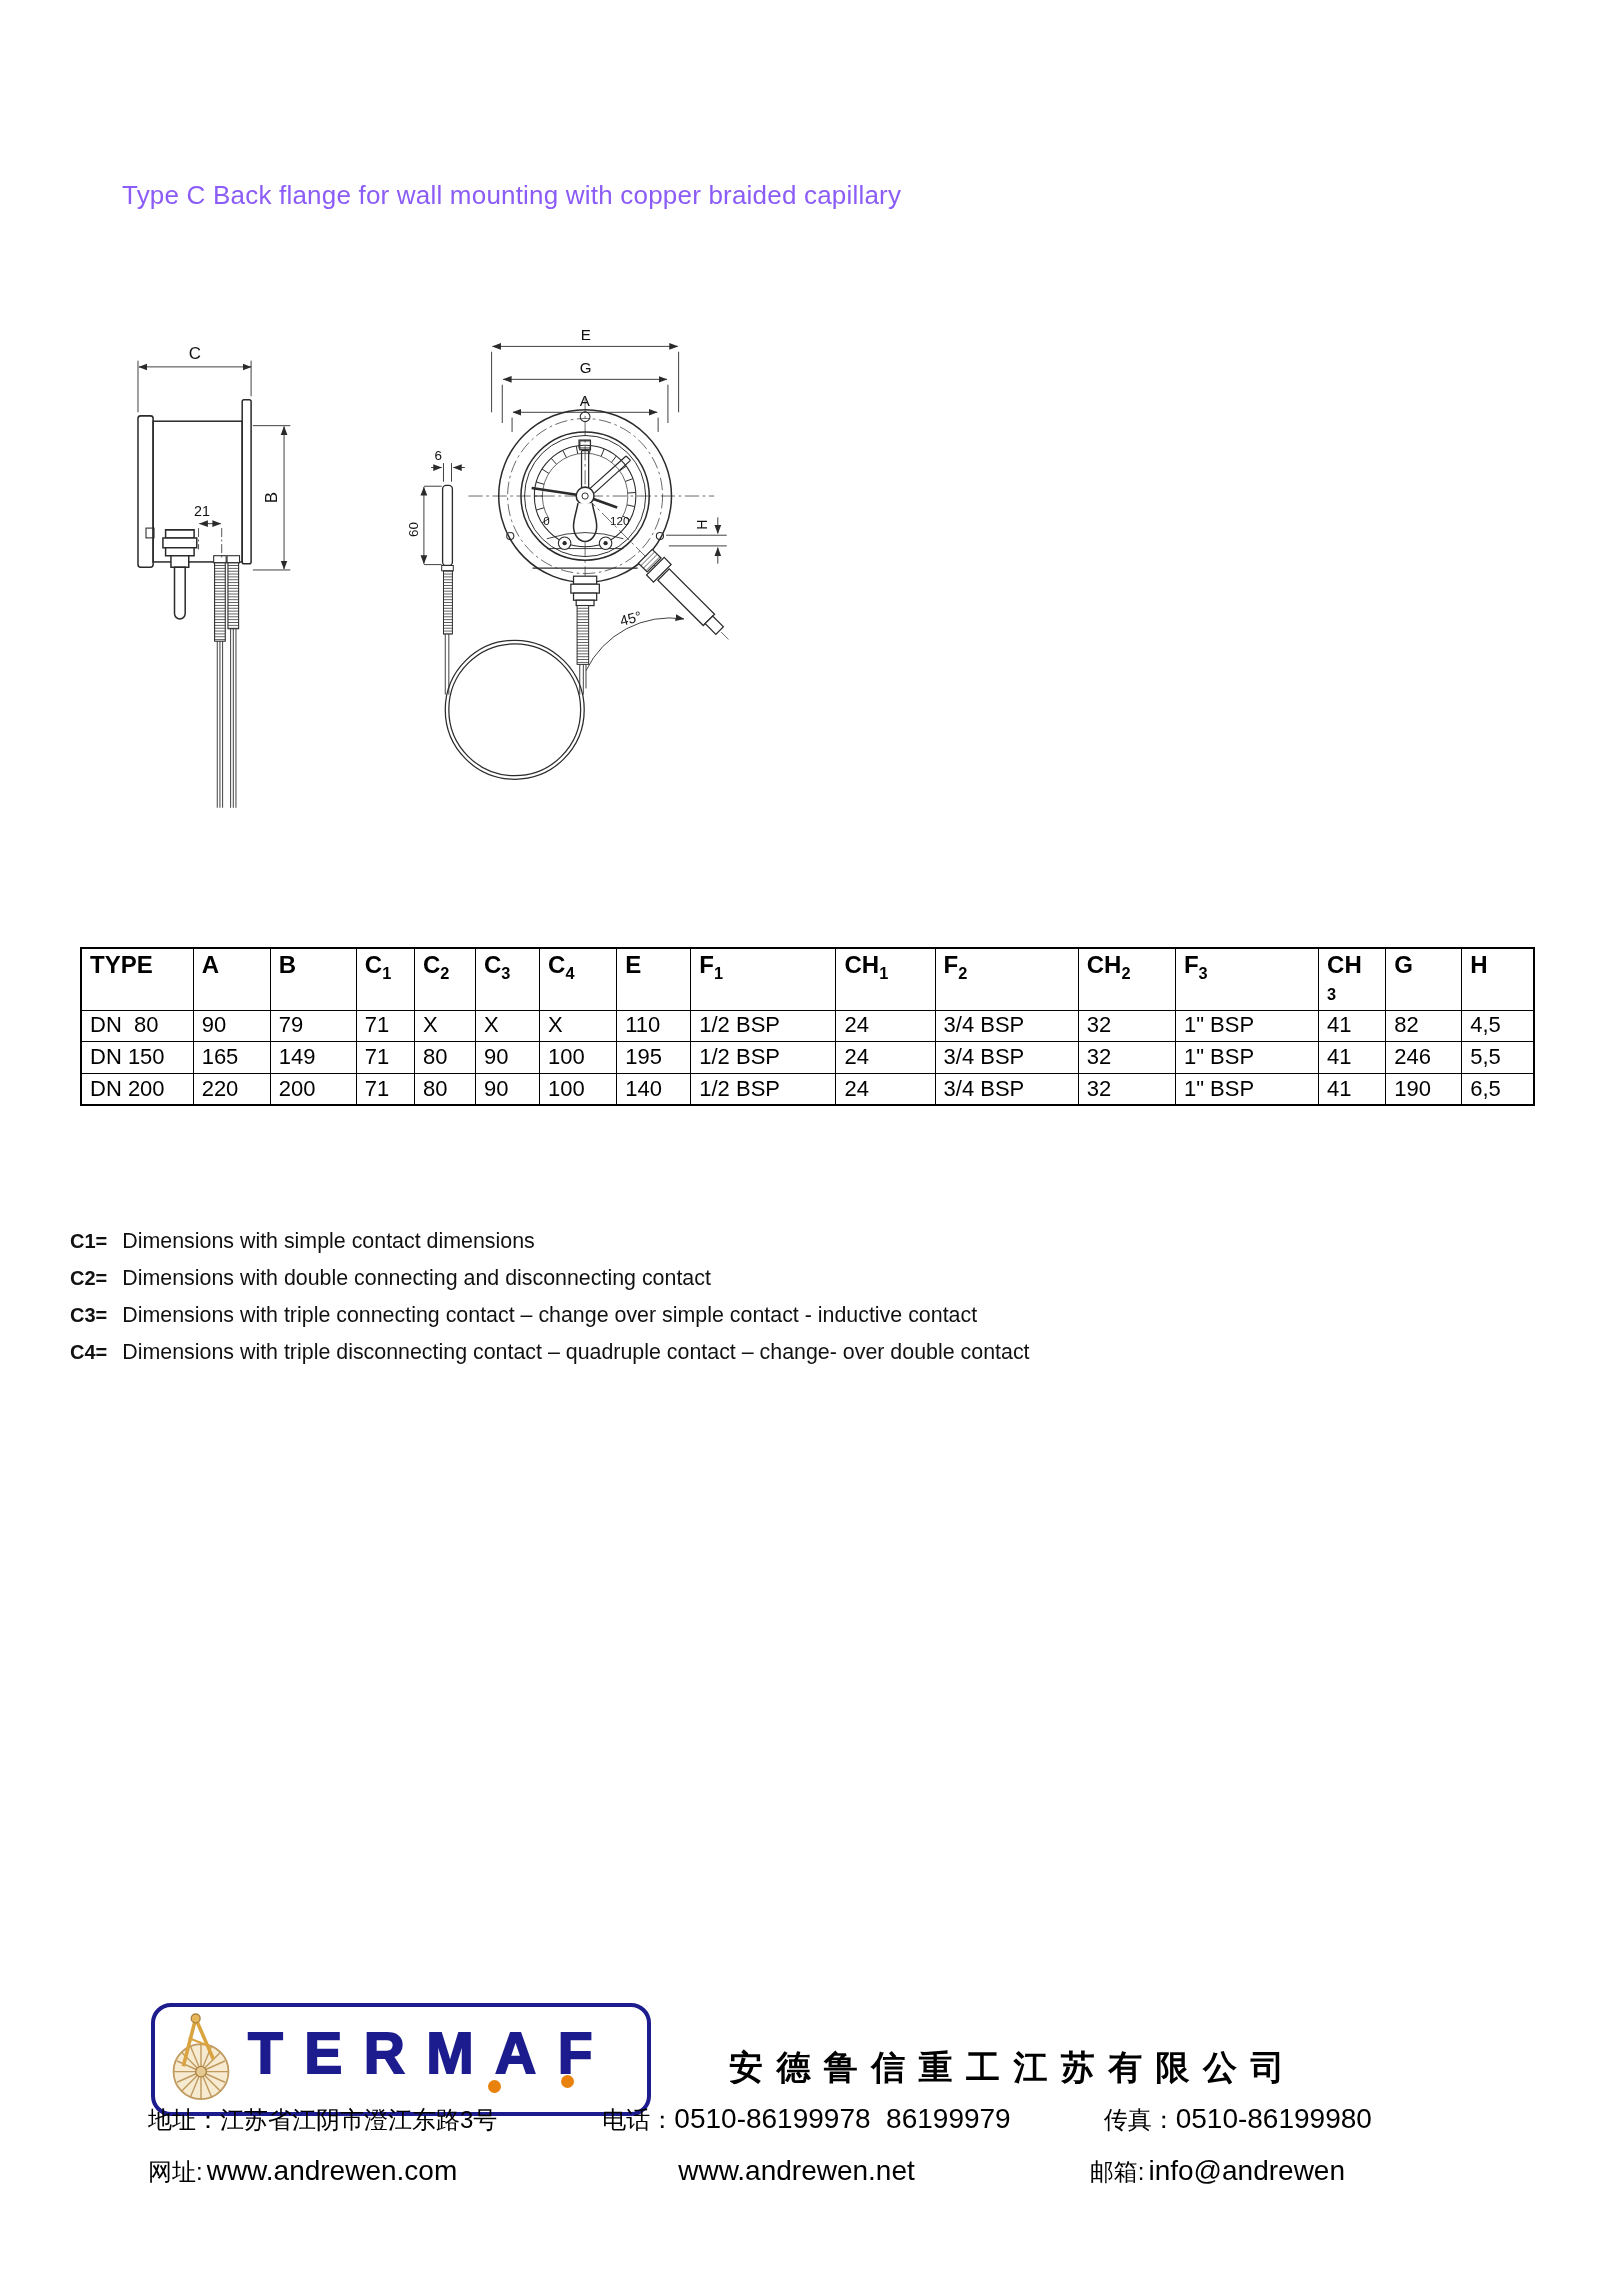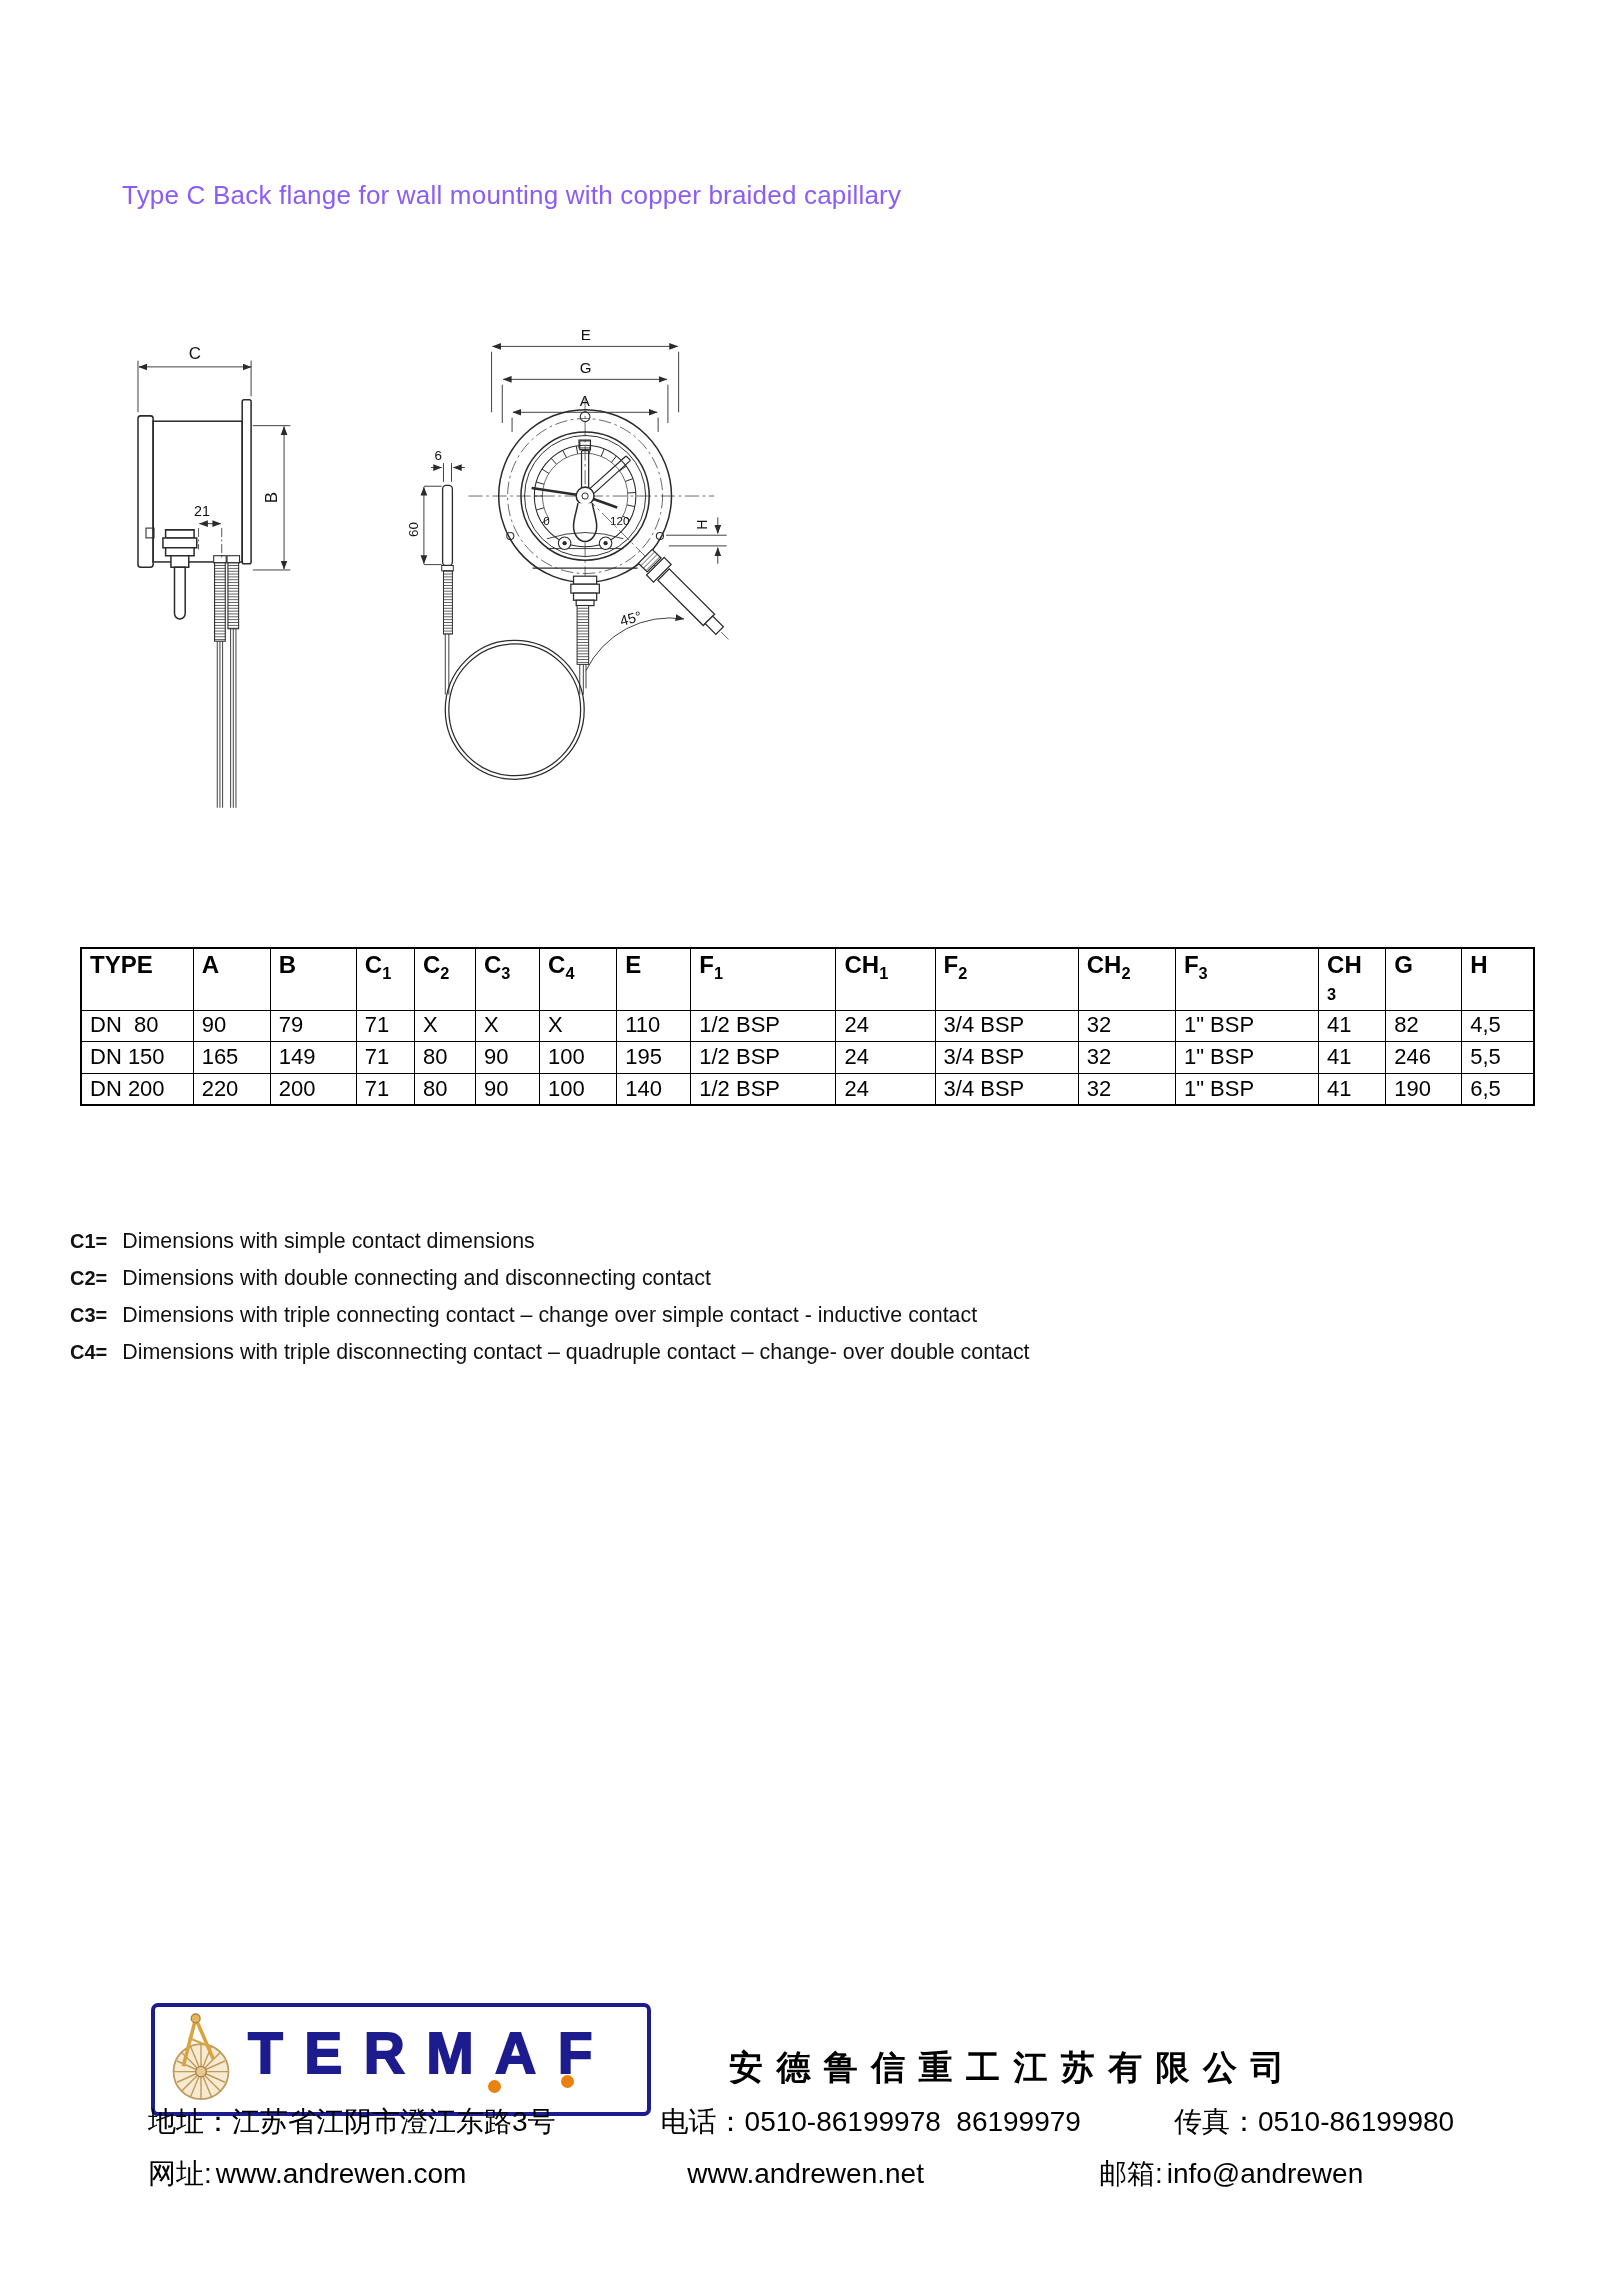--- a/index.html
+++ b/index.html
@@ -26,42 +26,42 @@
   table.dims td{font-size:22px;height:27px;}
   table.dims sub{font-size:68%;}
   .subline{font-size:68%;display:inline-block;}
 
   .notes{position:absolute;left:70px;top:1230px;font-size:21.4px;color:#111;}
   .note{margin-bottom:15px;line-height:22px;}
   .note b{margin-right:15px;font-size:20px;}
 
   .logo-box{
     position:absolute;left:151px;top:2003px;width:492px;height:105px;
-    border:4.5px solid var(--navy,#1c1c8e);border-radius:7px;background:#fff;
+    border:4.5px solid var(--navy,#1c1c8e);border-radius:20px;background:#fff;
   }
   .logo-text{
     position:absolute;left:93px;top:12.5px;
     font-size:57px;font-weight:bold;color:var(--navy,#1c1c8e);
     letter-spacing:21.4px;-webkit-text-stroke:1.8px var(--navy,#1c1c8e);
   }
   .logo-dot{position:absolute;width:13.4px;height:13.4px;border-radius:50%;background:var(--orange,#e8820c);}
   .dot1{left:333px;top:73px;}
   .dot2{left:406px;top:68px;}
   .compass{position:absolute;left:7.1px;top:3.6px;}
 
   .company-cn{
     position:absolute;left:729px;top:2045px;
     font-size:34px;font-weight:bold;letter-spacing:13.4px;white-space:nowrap;color:#000;
   }
   .contact-line{
     position:absolute;left:148px;display:flex;align-items:baseline;white-space:pre;
   }
   .line1{top:2103px;}
   .line2{top:2155px;}
-  .cjk{font-size:28px;}
+  .cjk{font-size:24px;}
   .val{font-size:28px;text-align:right;}
   .sp1{margin-left:105px;} .sp2{margin-left:93px;}
   .sp3{margin-left:221px;} .sp4{margin-left:175px;}
 </style>
 </head>
 <body>
 
 <h1 class="title">Type C Back flange for wall mounting with copper braided capillary</h1>
 
 <svg class="drawing" width="668" height="499" viewBox="0 0 750 560">

